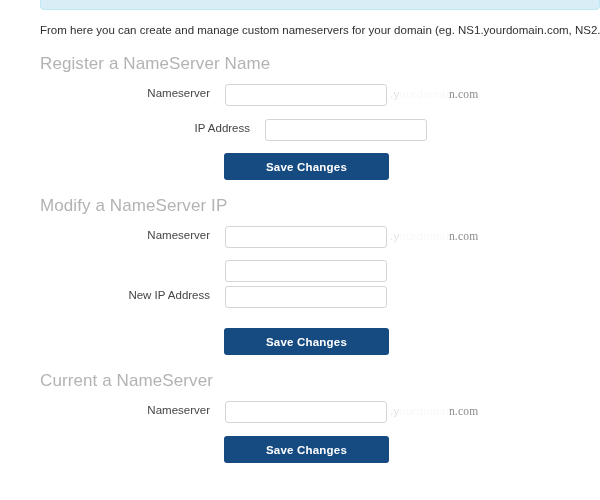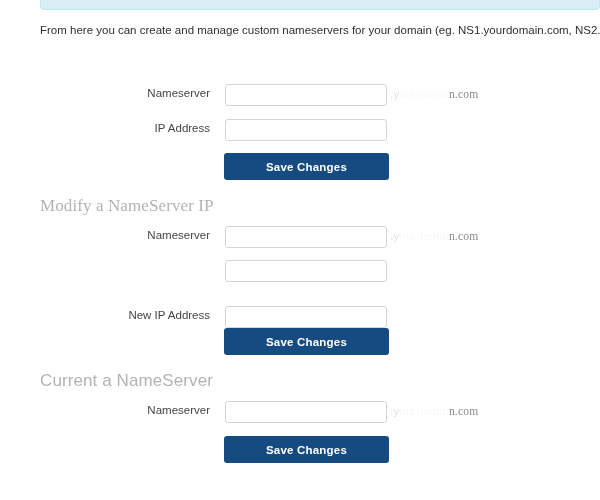--- a/index.html
+++ b/index.html
@@ -143,51 +143,52 @@
 </style>
 </head>
 <body>
 
 <div id="page">
 
   <div class="info-banner"></div>
 
   <div class="intro">From here you can create and manage custom nameservers for your domain (eg. NS1.yourdomain.com, NS2.yourdomain.com...).</div>
 
+  <h2 class="section-title" style="top:54px;">Register a NameServer Name</h2>
 
   <div class="form-row" style="top:84px;">
     <div class="form-label">Nameserver</div>
     <input class="form-input" type="text" placeholder="" style="">
     <div class="domain-suffix">
       <span class="faded">.</span><span class="faded">y</span><span class="ghost">ourdomai</span><span class="solid">n.com</span>
     </div>
   </div>
 
-  <div class="form-row" style="top:119px;">
+  <div class="form-row" style="top:119px;margin-left:40px;">
     <div class="form-label">IP Address</div>
     <input class="form-input" type="text" placeholder="" style="">
   </div>
 
   <button class="save-button" style="top:153px;">Save Changes</button>
 
-  <h2 class="section-title" style="top:196px;font-family:Liberation Serif, serif;">Modify a NameServer IP</h2>
+  <h2 class="section-title" style="top:196px;">Modify a NameServer IP</h2>
 
   <div class="form-row" style="top:226px;">
     <div class="form-label">Nameserver</div>
     <input class="form-input" type="text" placeholder="" style="">
     <div class="domain-suffix">
       <span class="faded">.</span><span class="faded">y</span><span class="ghost">ourdomai</span><span class="solid">n.com</span>
     </div>
   </div>
 
   <div class="form-row" style="top:260px;">
     <input class="form-input" type="text" placeholder="" style="">
   </div>
 
-  <div class="form-row" style="top:306px;">
+  <div class="form-row" style="top:286px;">
     <div class="form-label">New IP Address</div>
     <input class="form-input" type="text" placeholder="" style="">
   </div>
 
   <button class="save-button" style="top:328px;">Save Changes</button>
 
   <h2 class="section-title" style="top:371px;">Current a NameServer</h2>
 
   <div class="form-row" style="top:401px;">
     <div class="form-label">Nameserver</div>

